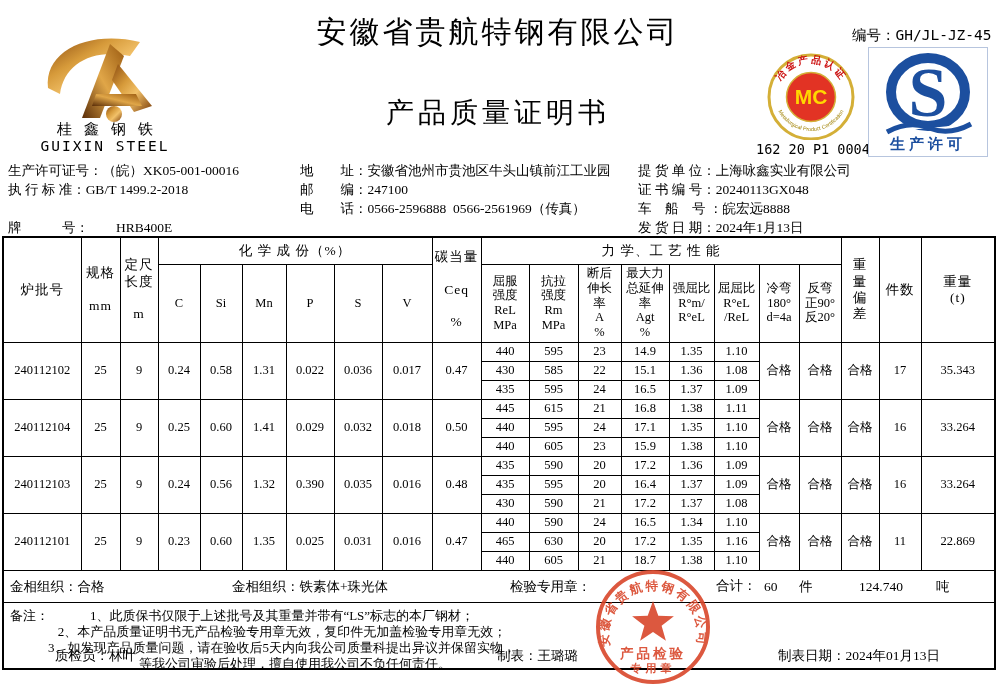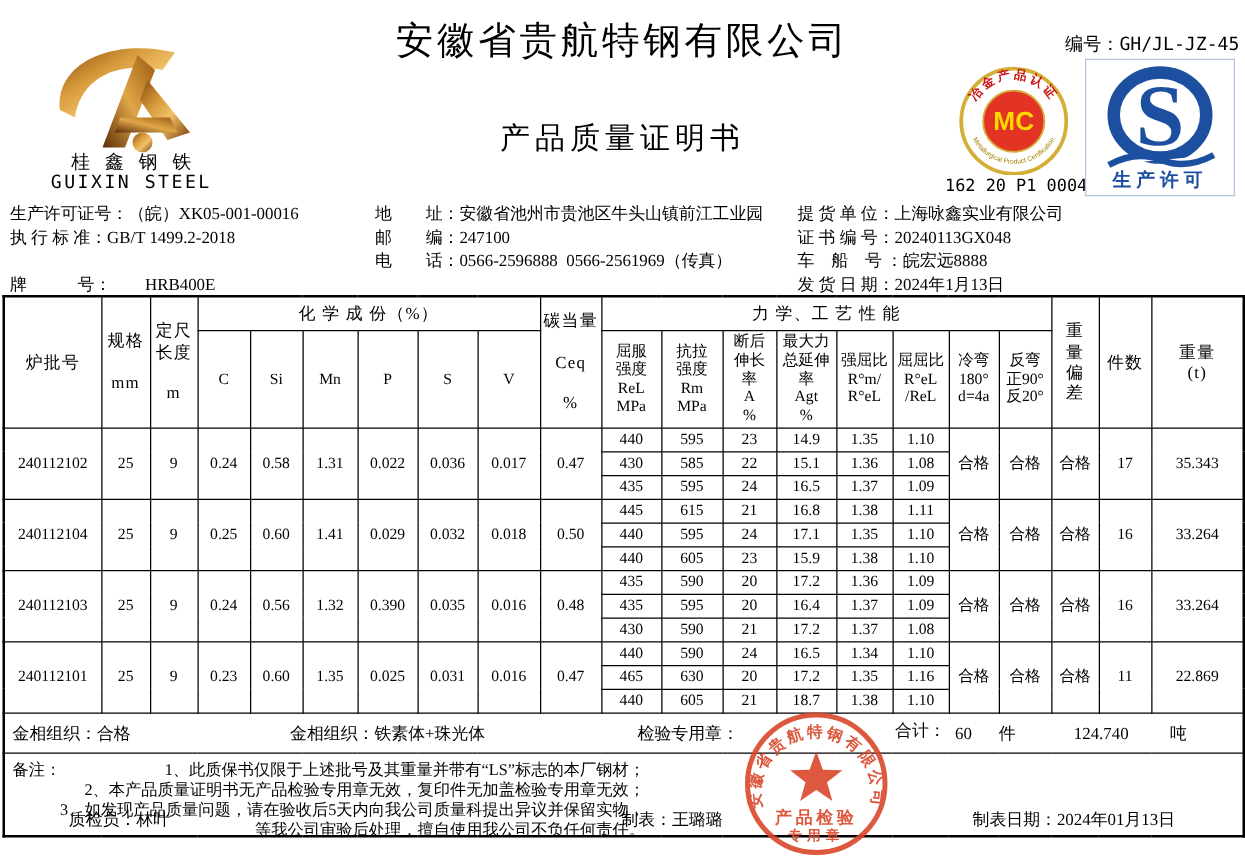--- a/index.html
+++ b/index.html
@@ -2,40 +2,40 @@
 <html><head>
 <meta charset="utf-8">
 <style>
   html,body{margin:0;padding:0;background:#fff;}
   .page{position:relative;width:996px;height:694px;background:#ffffff;overflow:hidden;
         font-family:"Liberation Serif","DejaVu Serif",serif;color:#000;}
   .abs{position:absolute;}
   .pre{white-space:pre-line;}
   
   .company-title{top:12px;left:0;width:100%;text-align:center;font-size:30px;letter-spacing:3px;}
-  .doc-title{top:94px;left:0;width:100%;text-align:center;font-size:24px;letter-spacing:4px;}
+  .doc-title{top:94px;left:0;width:100%;text-align:center;font-size:28px;letter-spacing:4px;}
   .cert-no{top:26px;left:852px;font-size:14.5px;font-family:"DejaVu Sans Mono",monospace;}
   .mc-code{top:141px;left:756px;font-size:13.5px;font-family:"DejaVu Sans Mono",monospace;}
   .logo-cn{top:120px;left:40px;width:130px;text-align:center;font-size:15px;letter-spacing:12px;text-indent:12px;}
   .logo-en{top:138px;left:40px;width:130px;text-align:center;font-size:14.5px;letter-spacing:2px;font-family:"DejaVu Sans Mono",monospace;}
   .qs-box{top:47px;left:868px;width:118px;height:108px;border:1px solid #b7c5de;background:#fff;}
   
   .info-line{font-size:13.5px;white-space:pre;}
   .iv-indent{padding-left:27px;}
   
   table.main{position:absolute;top:236px;left:2px;width:992px;border-collapse:collapse;table-layout:fixed;
              font-size:12.5px;}
   table.main td{border:1px solid #000;text-align:center;vertical-align:middle;padding:0;line-height:1.2;overflow:hidden;}
   table.main{border:2px solid #000;}
   tr.h1{height:27px;} tr.h1 td{font-size:13.5px;letter-spacing:1px;}
   tr.h2{height:78px;} tr.h2 td{font-size:12.5px;line-height:1.18;}
   tr.sub{height:19px;}
   td.wdev{line-height:1.3;font-size:13px;}
   tr.summary-row{height:32px;} tr.summary-row td{border-left:none;border-right:none;position:relative;font-size:13.5px;}
-  tr.remark-row{height:67px;} tr.remark-row td{position:relative;text-align:right;vertical-align:top;font-size:13px;}
+  tr.remark-row{height:67px;} tr.remark-row td{position:relative;text-align:center;vertical-align:top;font-size:13px;}
   .sumitem{position:absolute;top:8px;white-space:pre;}
   .remark-label{position:absolute;left:6px;top:5px;font-size:13px;}
   .remark-lines{position:absolute;left:44px;top:5px;line-height:16.2px;white-space:pre-wrap;}
   
   .footer-item{top:647px;font-size:13.5px;white-space:pre;}
   
   .stamp{top:568px;left:594px;width:118px;height:118px;opacity:.9;z-index:5;}
 </style>
 </head>
 <body>

